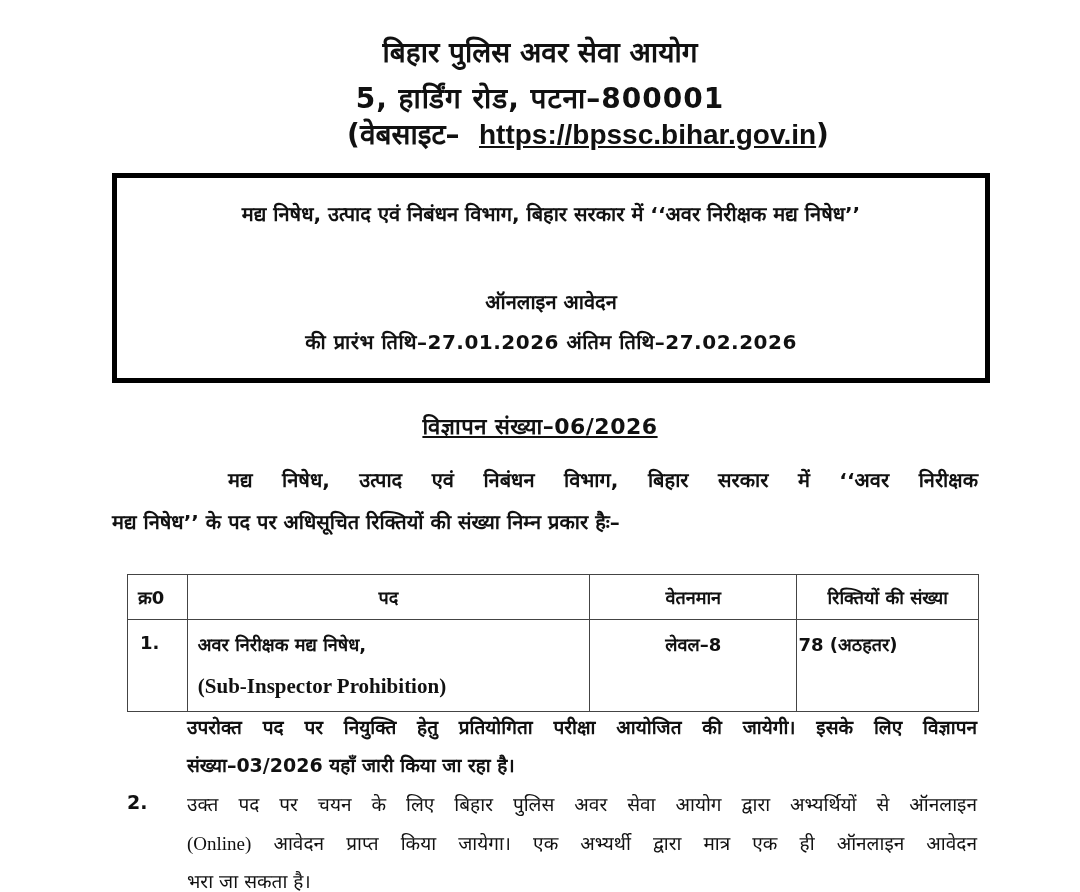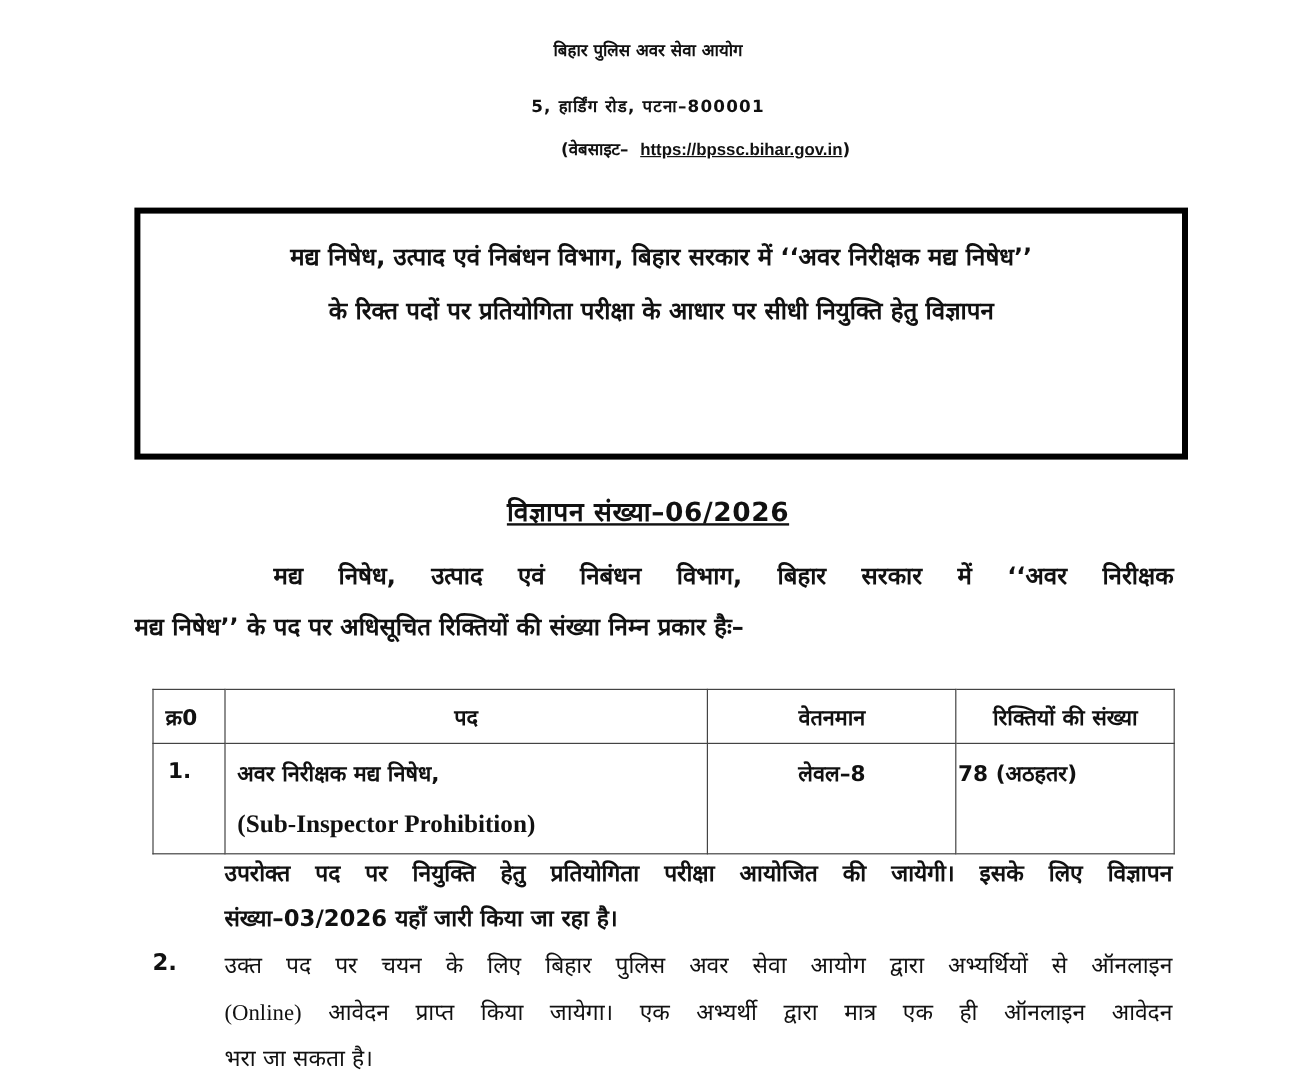--- a/index.html
+++ b/index.html
@@ -14,21 +14,21 @@
       overflow: hidden;
       color: #111111;
       font-family: "DejaVu Sans", "Liberation Sans", sans-serif;
     }
     .center-line {
       position: absolute;
       left: 0;
       width: 1080px;
       text-align: center;
       font-weight: bold;
-      font-size: 14px;
+      font-size: 28px;
       white-space: nowrap;
     }
     .header-l1 { top: 32px; }
     .header-l2 { top: 78px; letter-spacing: 1px; }
     .header-l3 { top: 114px; padding-left: 48px; }
     .header-l3 .url {
       text-decoration: underline;
       font-family: "Liberation Sans", sans-serif;
       font-weight: bold;
     }
@@ -134,21 +134,22 @@
 
 <div class="center-line header-l1">बिहार पुलिस अवर सेवा आयोग</div>
 <div class="center-line header-l2">5, हार्डिंग रोड, पटना–800001</div>
 <div class="center-line header-l3">
   <span>(वेबसाइट–</span>&nbsp;
   <span class="url">https://bpssc.bihar.gov.in</span><span>)</span>
 </div>
 
 <div class="notice-box">
   <div class="notice-line nl1">मद्य निषेध, उत्पाद एवं निबंधन विभाग, बिहार सरकार में ‘‘अवर निरीक्षक मद्य निषेध’’</div>
-  <div class="notice-line nl2">के रिक्त पदों पर प्रतियोगिता परीक्षा के आधार पर सीधी नियुक्ति हेतु विज्ञापन</div>
+  <div class="notice-line nl3">ऑनलाइन आवेदन</div>
+  <div class="notice-line nl4">की प्रारंभ तिथि–27.01.2026 अंतिम तिथि–27.02.2026</div>
 </div>
 
 <div class="adv-title">
   <span>विज्ञापन संख्या–06/2026</span>
 </div>
 
 <div class="intro intro-1">मद्य निषेध, उत्पाद एवं निबंधन विभाग, बिहार सरकार में ‘‘अवर निरीक्षक</div>
 <div class="intro intro-2">मद्य निषेध’’ के पद पर अधिसूचित रिक्तियों की संख्या निम्न प्रकार हैः–</div>
 
 <table class="vac">

